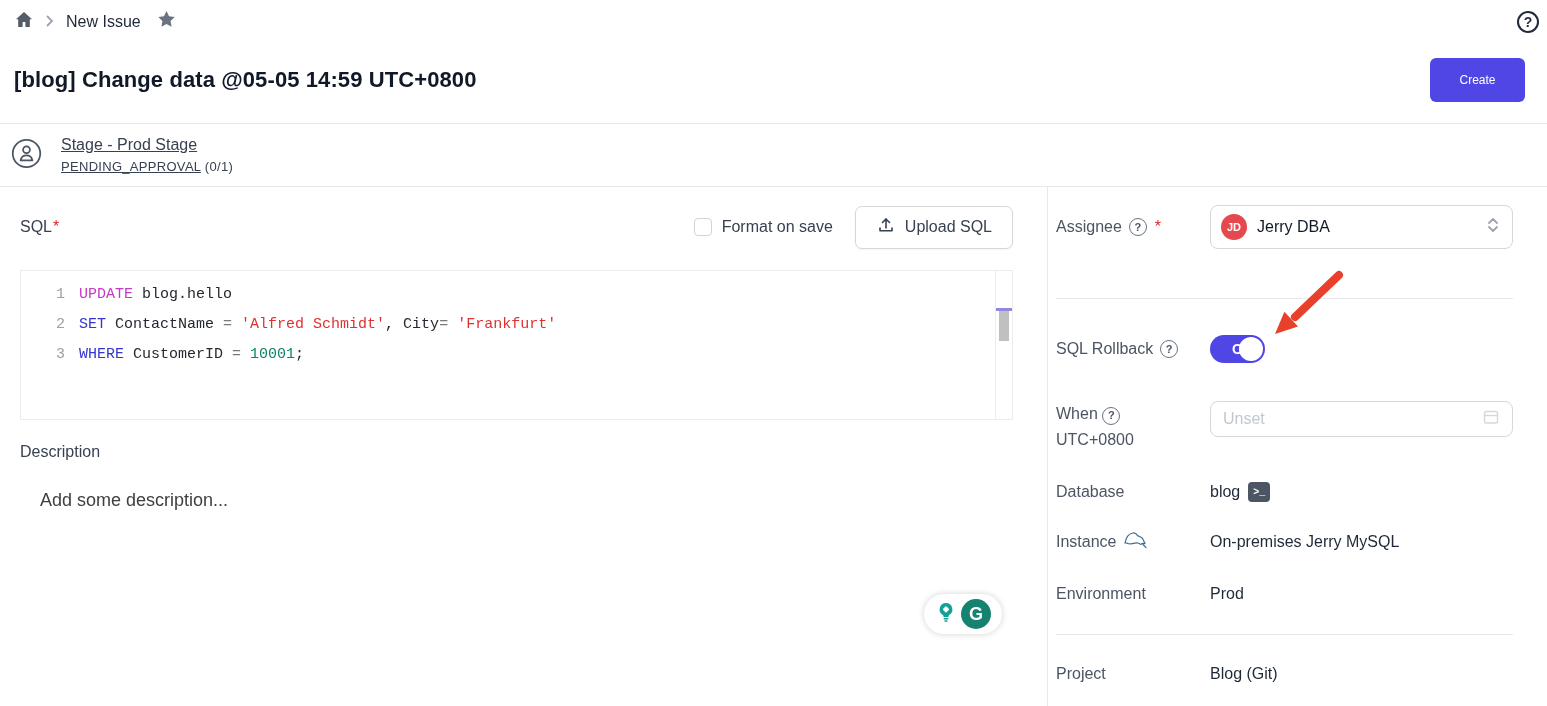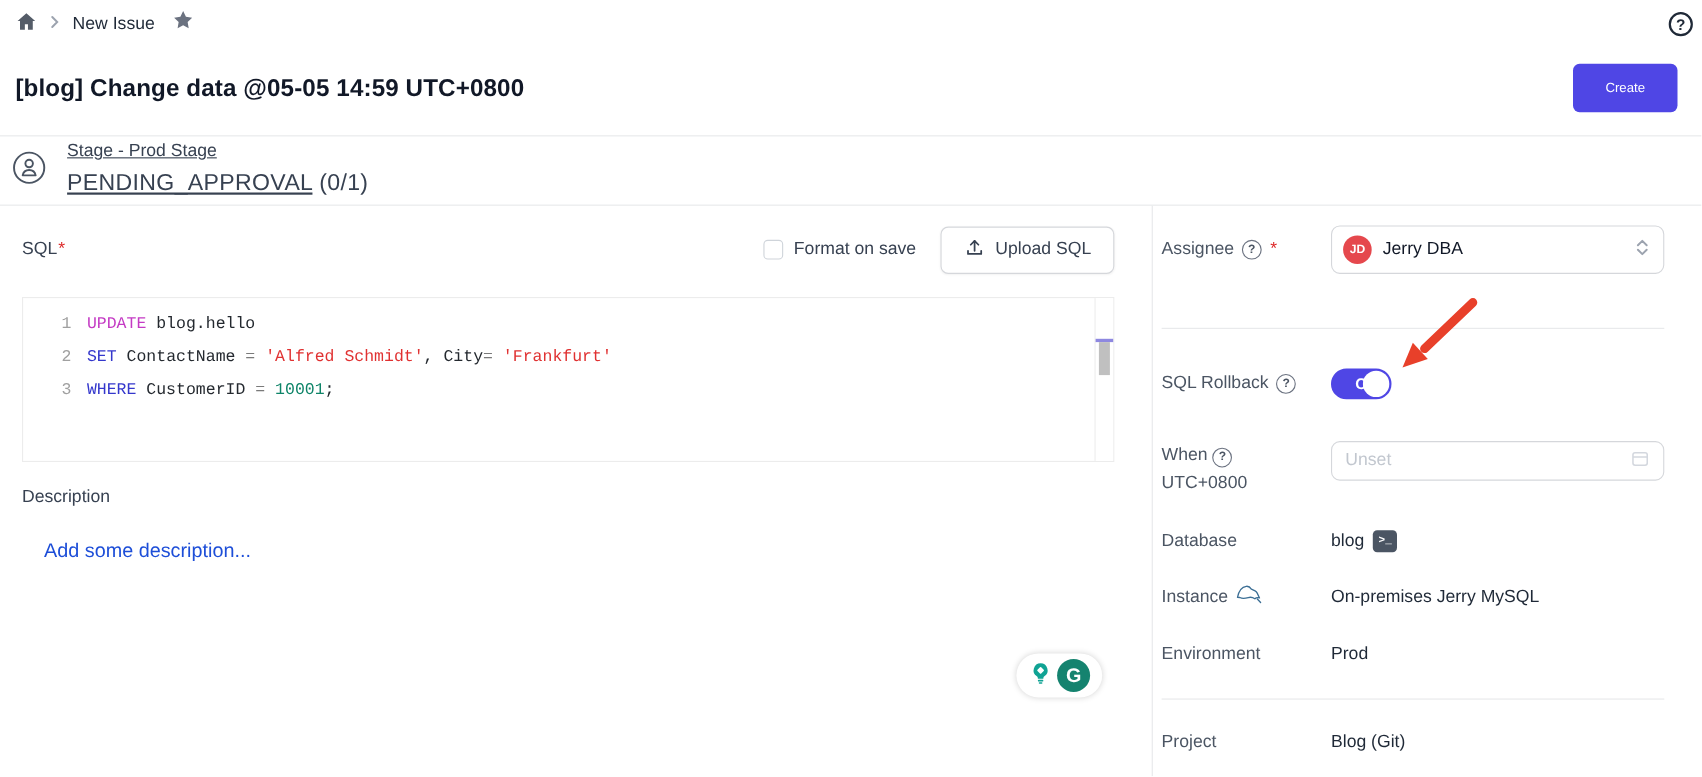--- a/index.html
+++ b/index.html
@@ -22,21 +22,21 @@
               height:88px; padding:0 22px 0 14px; border-bottom:1px solid #e7e8ea; }
   .title { font-size:22px; font-weight:700; color:#111827; letter-spacing:.1px; }
   .create-btn { width:95px; height:44px; background:var(--accent); color:#fff;
                 border:none; border-radius:6px; font-size:12px;
                 font-family:"Liberation Sans", sans-serif; cursor:pointer; }
   
   .stage-strip { display:flex; align-items:center; gap:19px; height:63px;
                  padding-left:11px; border-bottom:1px solid #e7e8ea; }
   .stage-texts { line-height:1.55; }
   .stage-link { font-size:16px; color:#374151; text-decoration:underline; cursor:pointer; }
-  .stage-status { font-size:21px; color:#374151; letter-spacing:.3px; }
+  .stage-status { font-size:13px; color:#374151; letter-spacing:.3px; }
   .stage-status .lnk { text-decoration:underline; cursor:pointer; }
   .stage-progress { text-decoration:none; }
   
   .content { display:flex; height:519px; }
   .main-col { width:1048px; border-right:1px solid #e7e8ea; padding:0 34px 0 20px; position:relative; }
   .side-col { flex:1; padding:0 34px 0 8px; }
   
   .sql-row { margin-top:18px; height:44px; display:flex; justify-content:space-between; align-items:center;gap:37px; }
   .field-label { font-size:16px; color:#374151; }
   .req { color:#dc2626; margin-left:1px; }
@@ -58,21 +58,21 @@
   .tk-kw1 { color:var(--code-kw1); } .tk-kw2 { color:var(--code-kw2); }
   .tk-str { color:var(--code-str); } .tk-num { color:var(--code-num); }
   .tk-op  { color:var(--code-op); }  .tk-plain { color:var(--code-plain); }
   .scrollbar { position:absolute; top:0; right:0; bottom:0; width:17px;
                border-left:1px solid #ededed; background:#fff; }
   .sb-cursorline { position:absolute; top:37px; left:0; right:0; height:3px;
                    background:rgba(104,96,214,.75); }
   .sb-thumb { position:absolute; top:40px; left:3px; width:10px; height:30px; background:#c0c0c0; }
   
   .desc-label { margin-top:23px; font-size:16px; color:#374151; }
-  .desc-placeholder { margin:29px 0 16px 20px; font-size:18px; color:#1d4ed8; cursor:text; }
+  .desc-placeholder { margin:29px 0 16px 20px; font-size:18px; color:#404040; cursor:text; }
   
   .gram-pill { position:absolute; left:924px; top:594px; width:78px; height:40px;
                background:#fff; border-radius:20px; box-shadow:0 0 6px rgba(0,0,0,.18);
                display:flex; align-items:center; justify-content:center; gap:4px; }
   .g-circle { width:30px; height:30px; border-radius:50%; background:var(--grammarly-green);
               color:#fff; font-size:18px; font-weight:700; display:flex;
               align-items:center; justify-content:center; cursor:pointer; }
   
   .side-row { display:flex; align-items:center; }
   .side-label { width:154px; flex-shrink:0; font-size:16px; color:#4b5563;

